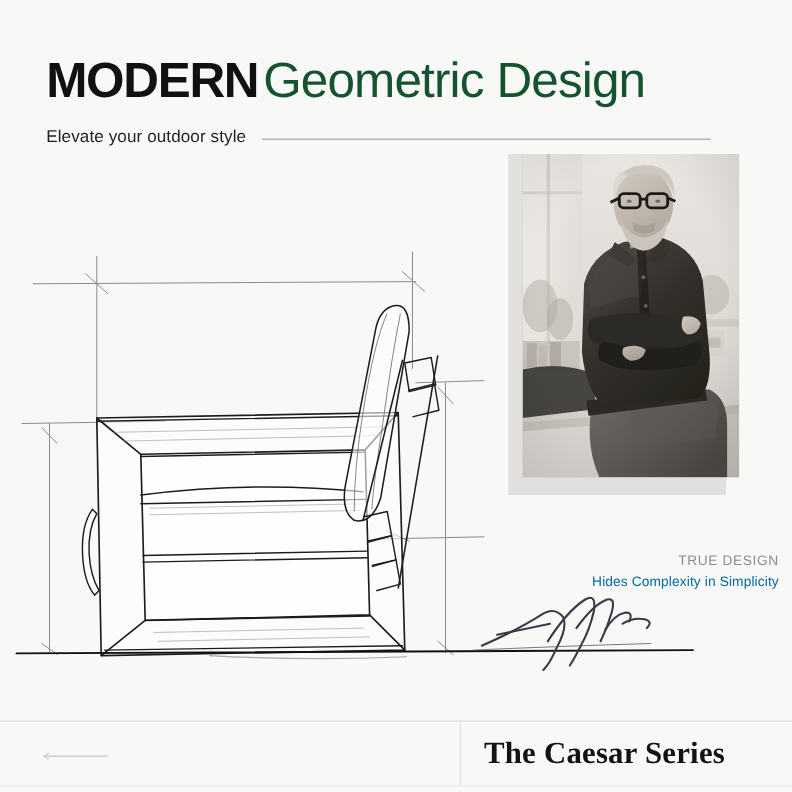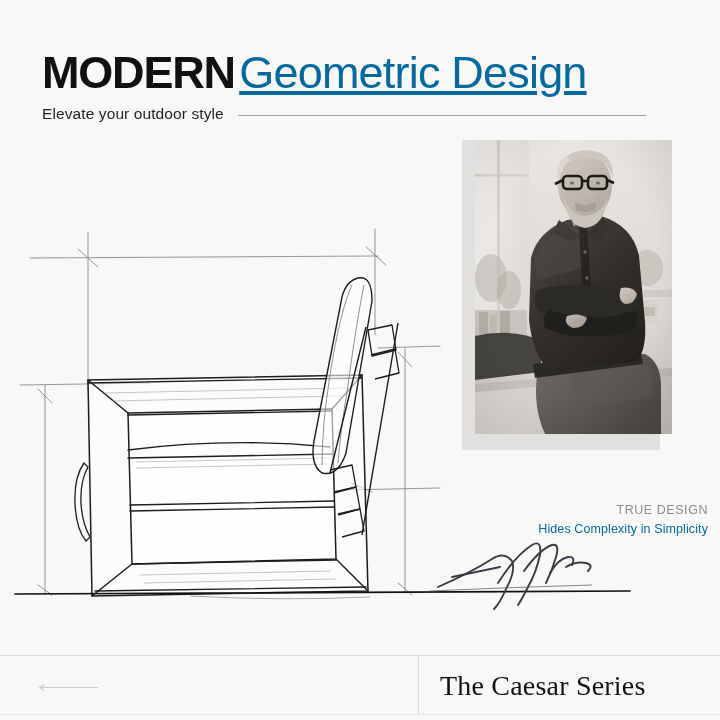--- a/index.html
+++ b/index.html
@@ -39,28 +39,27 @@
     font-weight: 700;
     font-size: 45px;
     letter-spacing: -1.2px;
     color: #111111;
   }
   .headline .hl-light {
     font-family: "Liberation Sans", sans-serif;
     font-weight: 400;
     font-size: 45px;
     letter-spacing: -0.8px;
-    color: #0369a1;
-    text-decoration: underline;
+    color: #14532d;
   }
 
   .subline-row {
     position: absolute;
     left: 42px;
-    top: 104px;
+    top: 115px;
     width: 604px;
     height: 20px;
     display: flex;
     align-items: center;
     gap: 14px;
     justify-content: flex-end;
   }
   .subline-text {
     font-size: 15.5px;
     font-weight: 400;
@@ -172,21 +171,21 @@
   .series-name {
     position: absolute;
     left: 440px;
     top: 662px;
     width: 268px;
     height: 48px;
     display: flex;
     align-items: center;
     font-family: "Liberation Serif", serif;
     font-size: 28px;
-    font-weight: 400;
+    font-weight: 700;
     color: #131313;
     letter-spacing: 0.2px;
     white-space: nowrap;
   }
 </style>
 </head>
 <body>
 
 <div id="poster">
 

